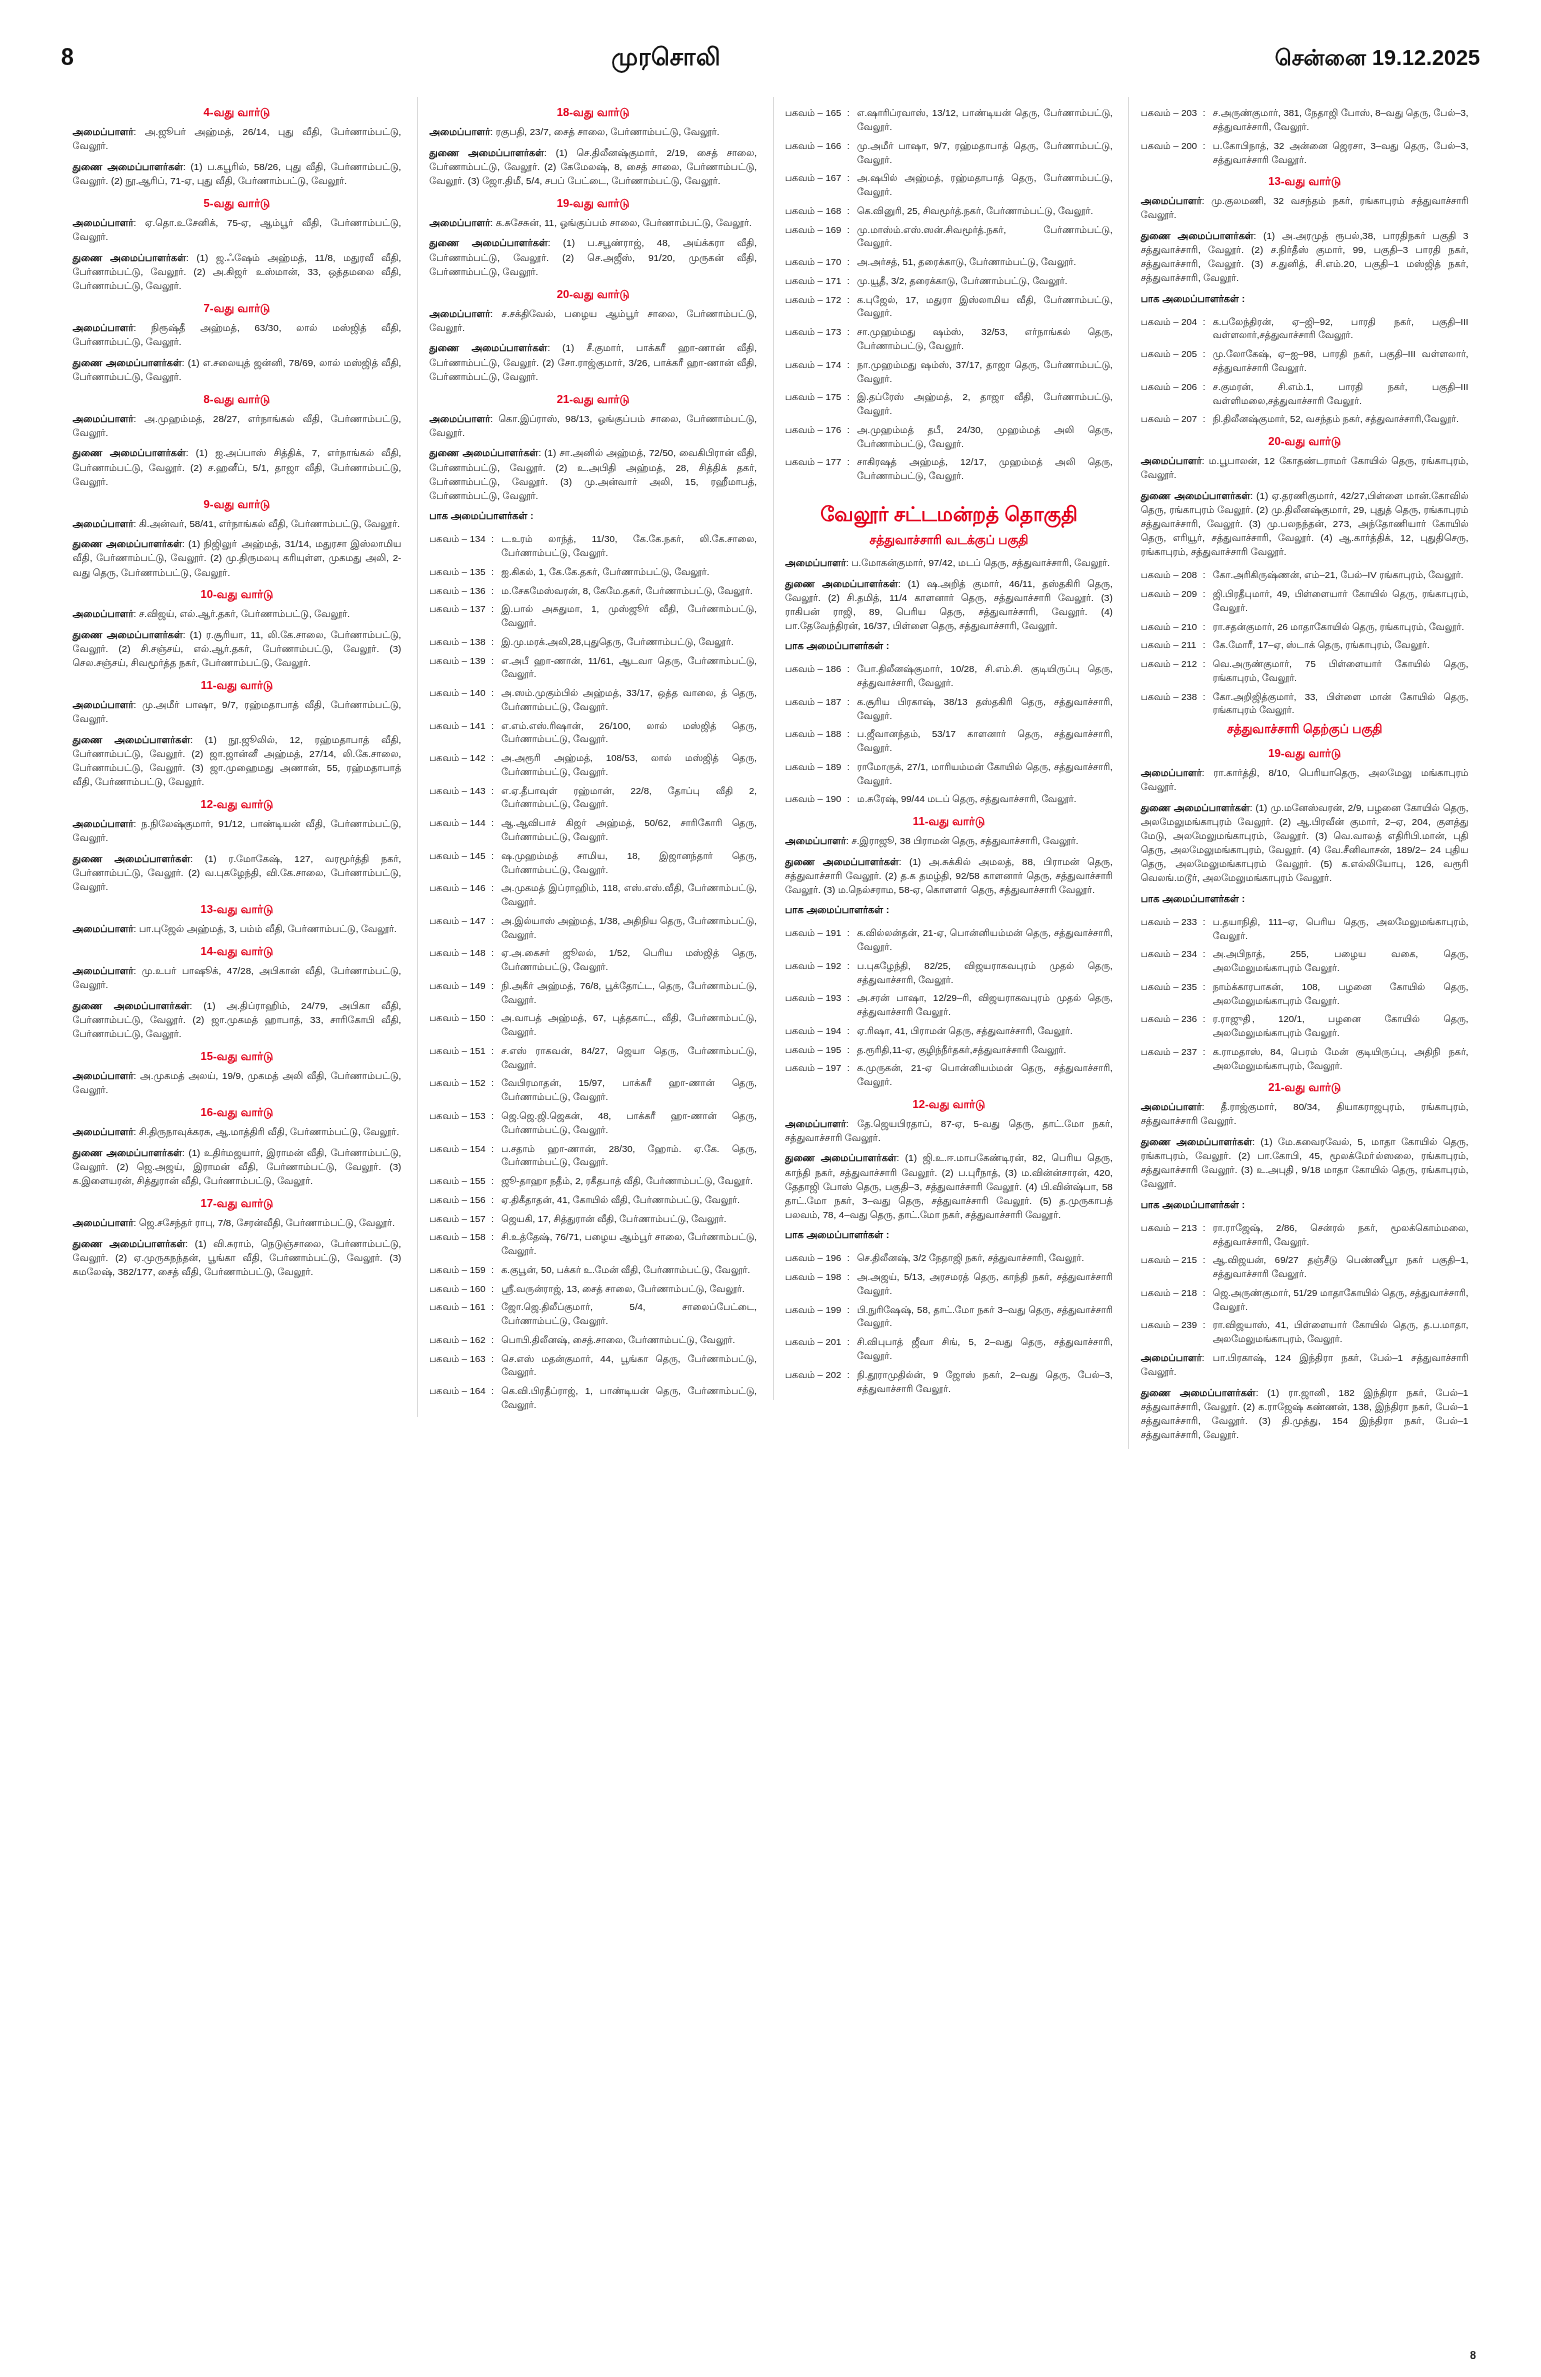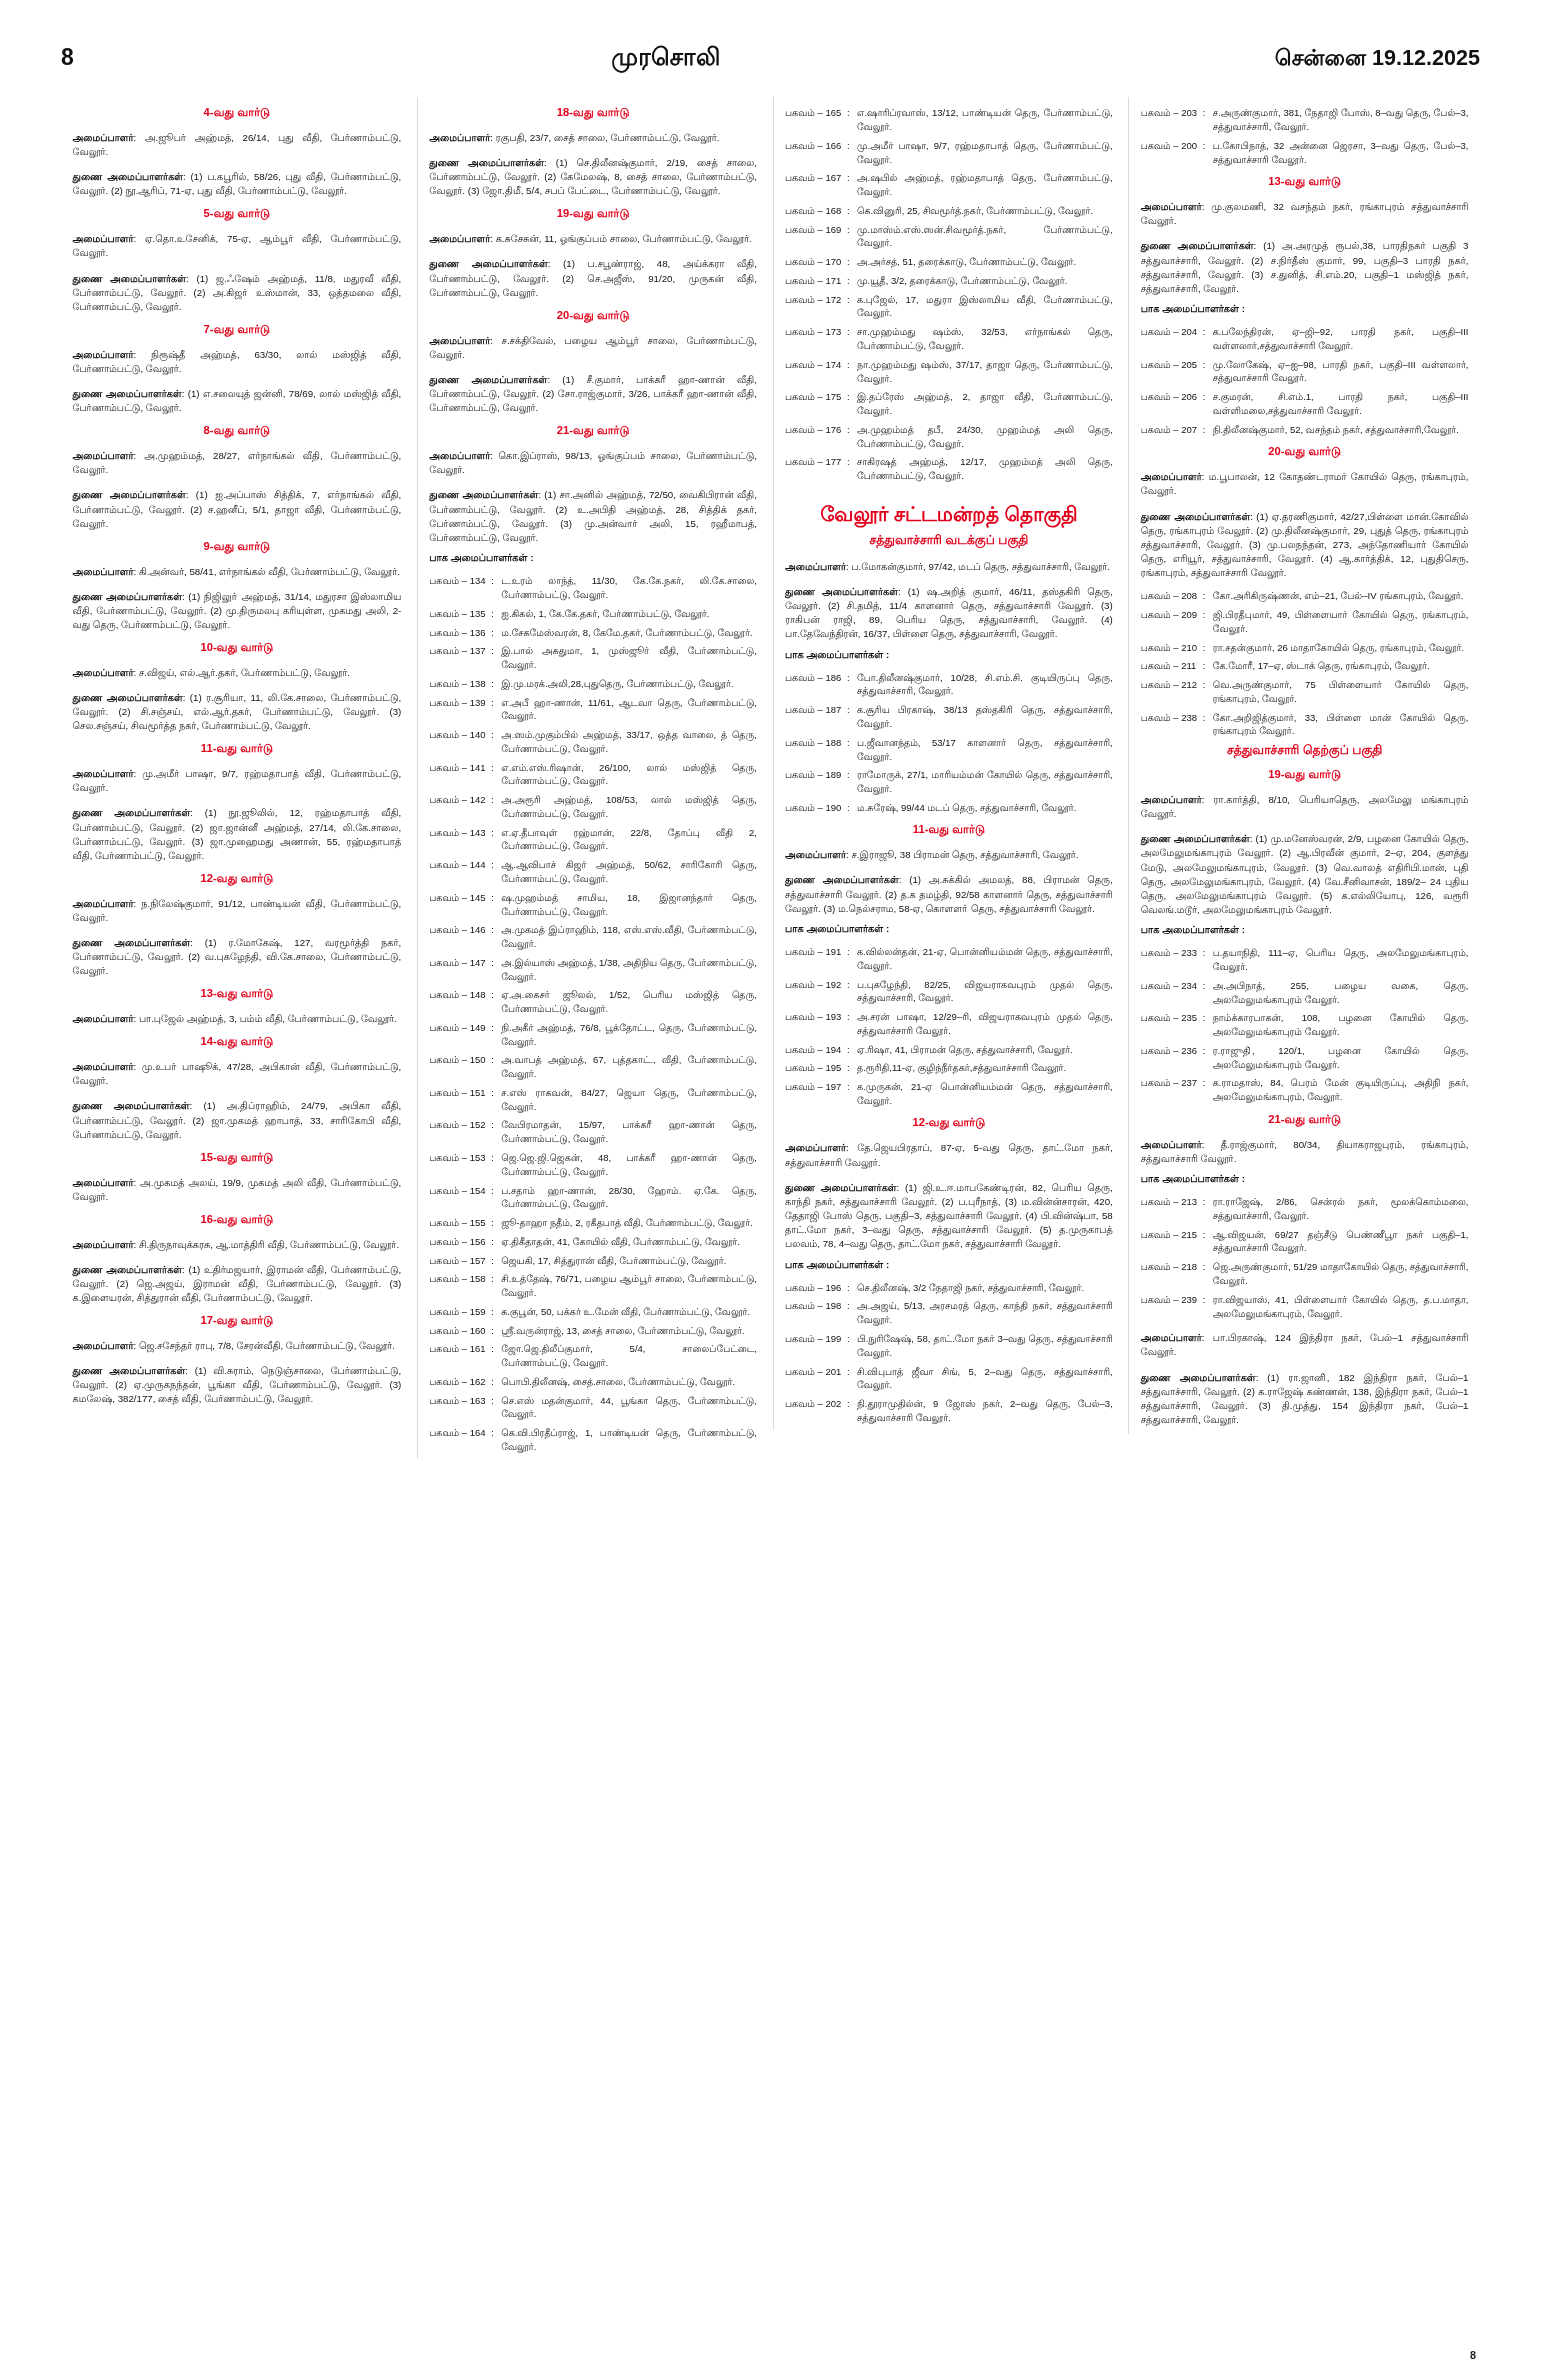--- a/index.html
+++ b/index.html
@@ -68,21 +68,20 @@
     font-size: 11.2px;
     text-align: center;
     margin: 8.7px 0 5px 0;
     letter-spacing: 0.1px;
   }
   .entry {
     font-size: 9.7px;
     line-height: 1.46;
     text-align: justify;
     margin-bottom: 6.5px;
-    margin-top: 11px;
   }
   .entry b {
     font-weight: bold;
   }
   .sectitle {
     color: #e2001a;
     font-weight: bold;
     font-size: 20px;
     text-align: center;
     margin: 19px 0 5.8px 0;
@@ -625,20 +624,21 @@
             <span class="btxt">ர.ராஜுதி், 120/1, பழனை கோயில் தெரு, அலமேலுமங்காபுரம் வேலூர்.</span>
           </div>
           <div class="booth">
             <span class="bno">பகவம் – 237</span>
             <span class="bcolon">:</span>
             <span class="btxt">க.ராமதாஸ், 84, பெரம் மேன் குடியிருப்பு, அதிநி் நகர், அலமேலுமங்காபுரம், வேலூர்.</span>
           </div>
         </div>
         <div class="ward-head">21-வது வார்டு</div>
         <div class="entry"><b>அமைப்பாளர்</b><span>: தீ.ராஜ்குமார், 80/34, தியாகராஜபுரம், ரங்காபுரம், சத்துவாச்சாரி வேலூர்.</span></div>
+        <div class="entry"><b>துணை அமைப்பாளர்கள்</b><span>: (1) மே.கவைரவேல், 5, மாதா கோயில் தெரு, ரங்காபுரம், வேலூர். (2) பா.கோபி, 45, மூலக்மோ்ல்ஸலை, ரங்காபுரம், சத்துவாச்சாரி வேலூர். (3) உ.அபுதி், 9/18 மாதா கோயில் தெரு, ரங்காபுரம், வேலூர்.</span></div>
         <div class="subhead">பாக அமைப்பாளர்கள் :</div>
         <div class="booths">
           <div class="booth">
             <span class="bno">பகவம் – 213</span>
             <span class="bcolon">:</span>
             <span class="btxt">ரா.ராஜேஷ், 2/86, சென்ரல் நகர், மூலக்கொம்மலை, சத்துவாச்சாரி, வேலூர்.</span>
           </div>
           <div class="booth">
             <span class="bno">பகவம் – 215</span>
             <span class="bcolon">:</span>

